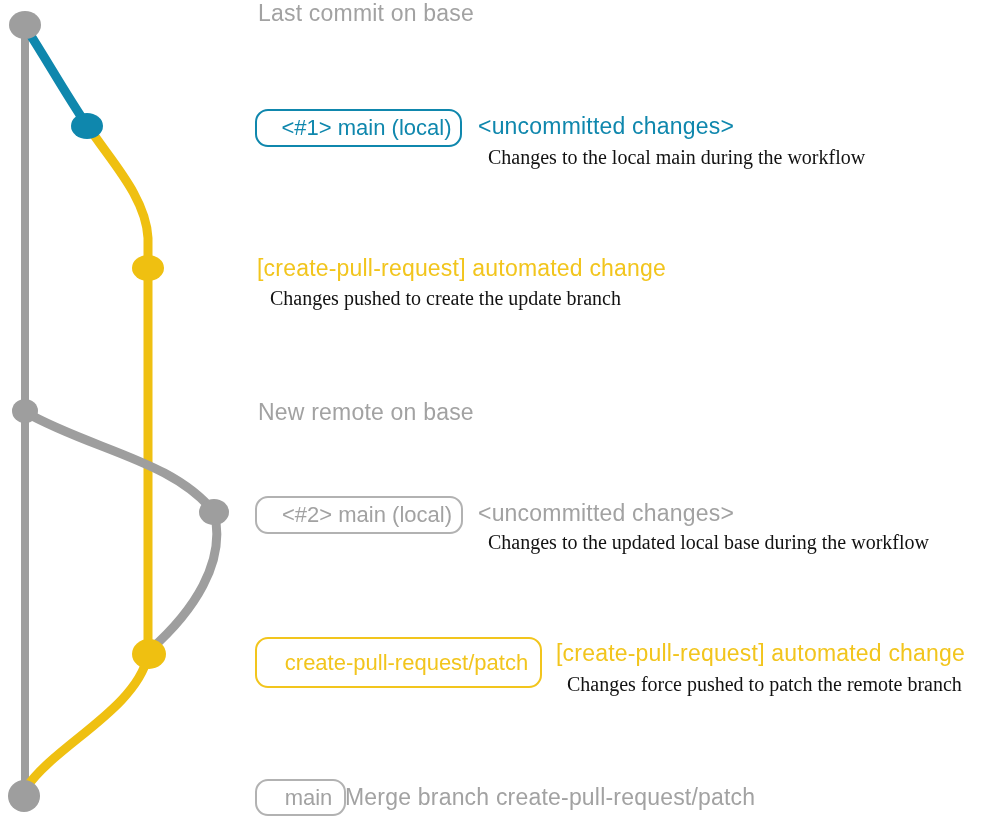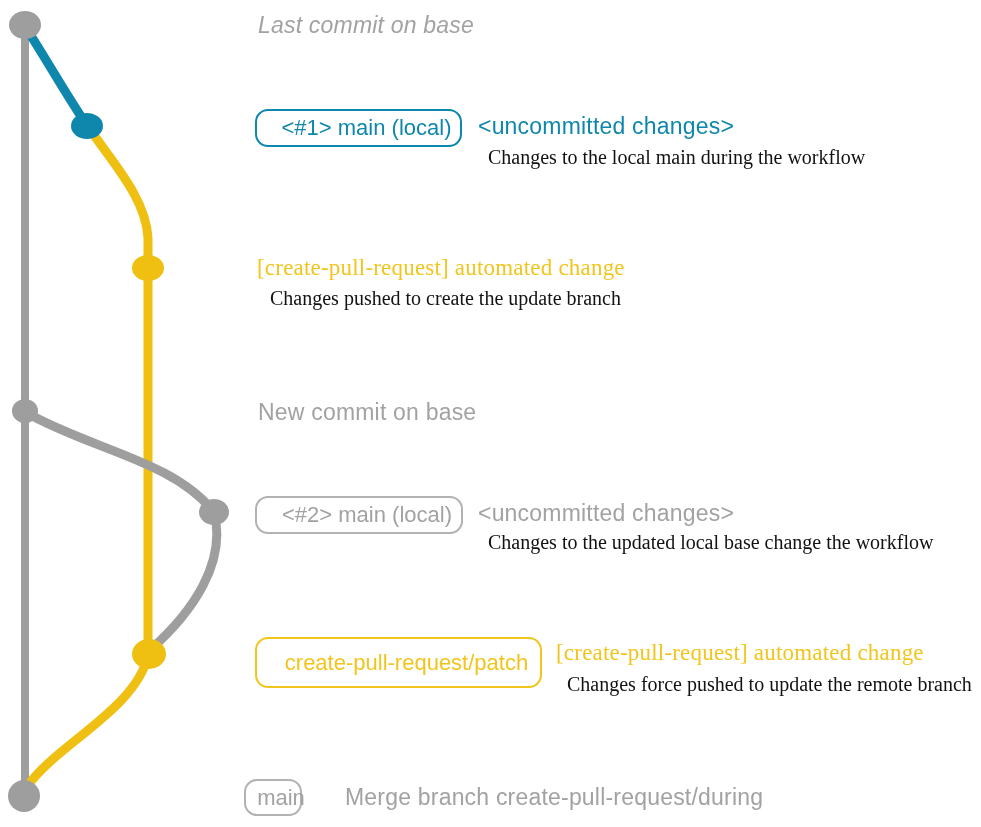--- a/index.html
+++ b/index.html
@@ -35,21 +35,21 @@
     letter-spacing: 0.2px;
   }
   .note {
     font-family: "Liberation Serif", serif;
     font-size: 20px;
     line-height: 23px;
     color: var(--ink);
   }
   .gray-text   { color: var(--text_gray); }
   .blue-text   { color: var(--blue); }
-  .yellow-text { color: var(--yellow_label); font-family: Liberation Serif, serif; }
+  .yellow-text { color: var(--yellow_label); }
   .pill {
     position: absolute;
     box-sizing: border-box;
     display: flex;
     align-items: center;
     justify-content: center;
     border-style: solid;
     border-width: 2px;
     border-radius: 13px;
     font-size: 22px;
@@ -82,35 +82,35 @@
 
     <ellipse cx="25" cy="25" rx="16" ry="14" fill="#9E9E9E"></ellipse>
     <ellipse cx="87" cy="126" rx="16" ry="13" fill="#0F87AD"></ellipse>
     <ellipse cx="148" cy="268" rx="16" ry="13" fill="#EFC011"></ellipse>
     <ellipse cx="25" cy="411" rx="13" ry="12" fill="#9E9E9E"></ellipse>
     <ellipse cx="214" cy="512" rx="15" ry="13" fill="#9E9E9E"></ellipse>
     <ellipse cx="149" cy="654" rx="17" ry="15" fill="#EFC011"></ellipse>
     <ellipse cx="24" cy="796" rx="16" ry="16" fill="#9E9E9E"></ellipse>
   </svg>
 
-  <div class="lbl sans gray-text" style="left:258px; top:12px;font-style:italic;">Last commit on base</div>
+  <div class="lbl sans gray-text" style="left:258px; top:0;">Last commit on base</div>
 
   <div class="pill blue-pill" style="left:255px; top:109px; width:207px; height:38px;">&lt;#1&gt; main (local)</div>
   <div class="lbl sans blue-text" style="left:478px; top:113px;">&lt;uncommitted changes&gt;</div>
   <div class="lbl note" style="left:488px; top:146px;">Changes to the local main during the workflow</div>
 
   <div class="lbl sans yellow-text" style="left:257px; top:255px;">[create-pull-request] automated change</div>
   <div class="lbl note" style="left:270px; top:287px;">Changes pushed to create the update branch</div>
 
-  <div class="lbl sans gray-text" style="left:258px; top:399px;">New commit on base</div>
+  <div class="lbl sans gray-text" style="left:258px; top:399px;">New remote on base</div>
 
   <div class="pill gray-pill" style="left:255px; top:496px; width:208px; height:38px;">&lt;#2&gt; main (local)</div>
   <div class="lbl sans gray-text" style="left:478px; top:500px;">&lt;uncommitted changes&gt;</div>
-  <div class="lbl note" style="left:488px; top:531px;">Changes to the updated local base change the workflow</div>
+  <div class="lbl note" style="left:488px; top:531px;">Changes to the updated local base during the workflow</div>
 
   <div class="pill yellow-pill" style="left:255px; top:637px; width:287px; height:51px;">create-pull-request/patch</div>
   <div class="lbl sans yellow-text" style="left:556px; top:640px;">[create-pull-request] automated change</div>
-  <div class="lbl note" style="left:567px; top:673px;">Changes force pushed to update the remote branch</div>
+  <div class="lbl note" style="left:567px; top:673px;">Changes force pushed to patch the remote branch</div>
 
-  <div class="pill gray-pill" style="left:244px; top:779px; width:58px; height:37px;">main</div>
-  <div class="lbl sans gray-text" style="left:345px; top:784px;">Merge branch create-pull-request/during</div>
+  <div class="pill gray-pill" style="left:255px; top:779px; width:91px; height:37px;">main</div>
+  <div class="lbl sans gray-text" style="left:345px; top:784px;">Merge branch create-pull-request/patch</div>
 
 </div>
 
 </body></html>

